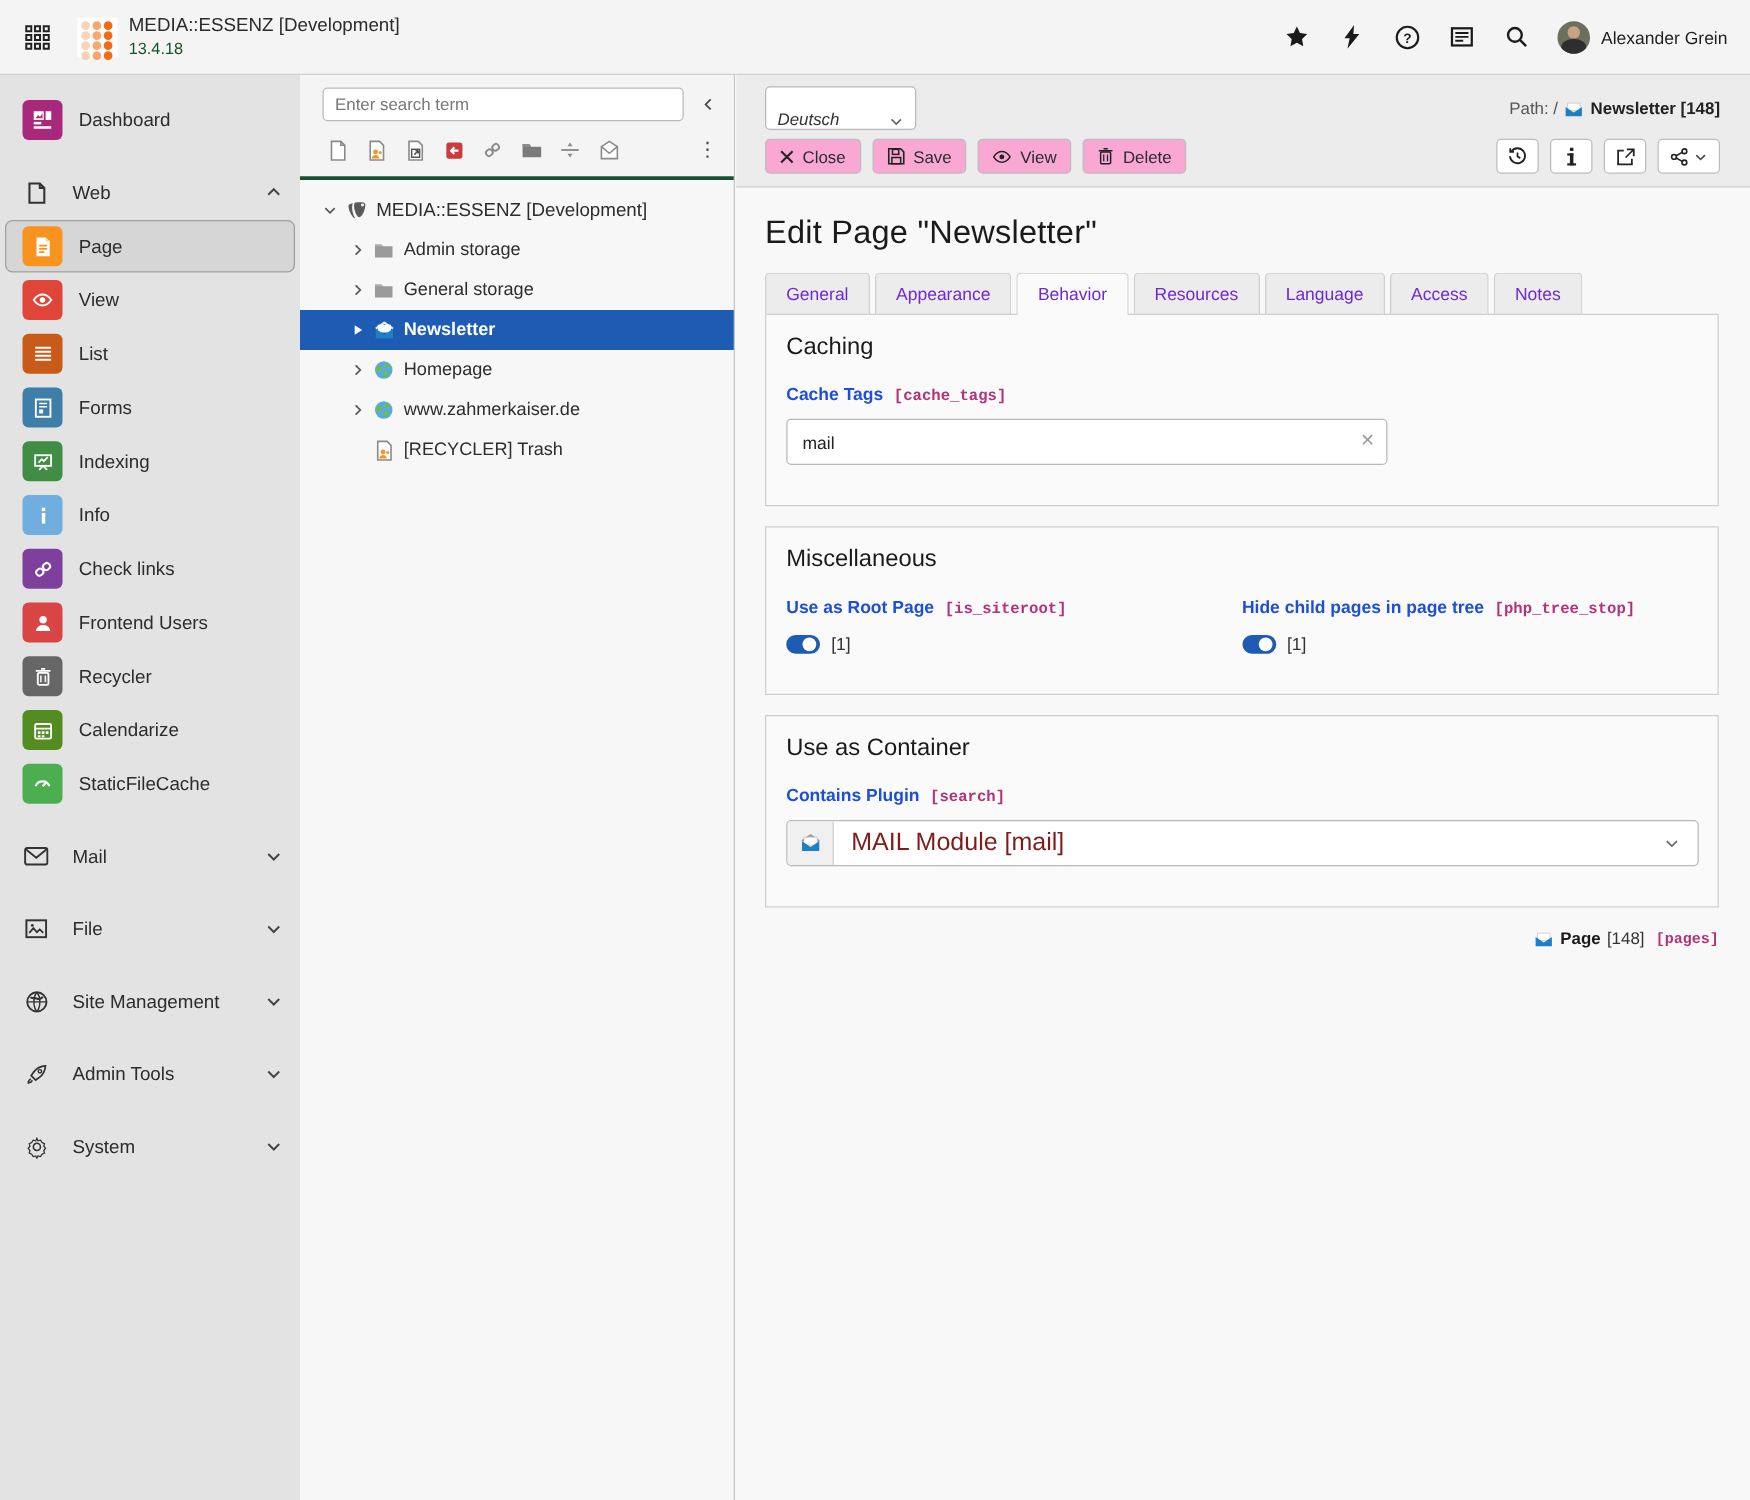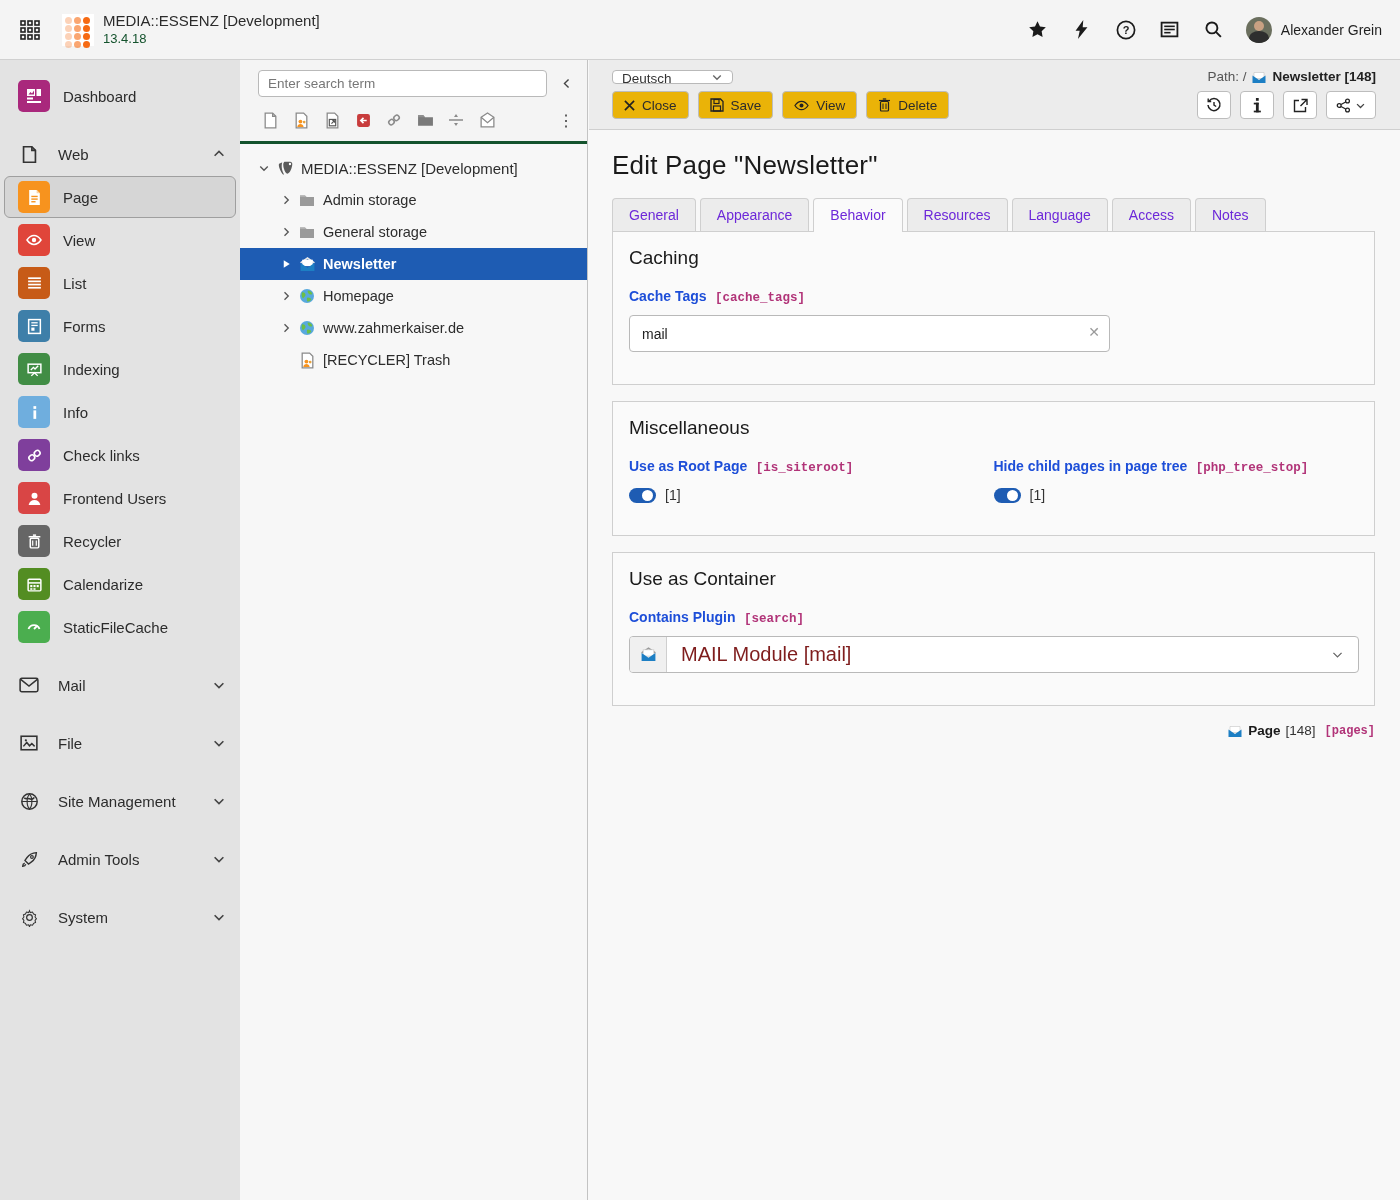--- a/index.html
+++ b/index.html
@@ -53,27 +53,27 @@
   .tree-row { display:flex; align-items:center; height:32px; font-size:14.5px; color:#2d2d2d; cursor:pointer; position:relative; }
   .tree-row .chevbox { width:16px; height:16px; display:flex; align-items:center; justify-content:center; flex:none; }
   .tree-row .nicon { width:18px; height:18px; display:flex; align-items:center; justify-content:center; flex:none; margin:0 7px 0 4px; }
   .tree-row.selected { background:#1e5cb3; color:#fff; font-weight:bold; }
   .ind-0 { padding-left:16px; } .ind-1 { padding-left:38px; }
 
   
   .main { position:absolute; top:60px; left:589px; right:0; bottom:0; background:#f8f8f8; }
   .docheader { background:#ececec; border-bottom:1px solid #cfcfcf; padding:9px 24px 10px 23px; }
   .dh-row1 { display:flex; align-items:center; }
-  .lang-select { width:121px; height:14px; background:#fff; border:1px solid #b9b9b9; border-radius:4px;
-     display:flex; align-items:flex-start; padding:0 9px; font-size:13.5px; cursor:pointer; }
+  .lang-select { width:121px; height:35px; background:#fff; border:1px solid #b9b9b9; border-radius:4px;
+     display:flex; align-items:flex-end; padding:0 9px; font-size:13.5px; cursor:pointer;font-style:italic; }
   .lang-select .cs { margin-left:auto; }
   .dh-path { margin-left:auto; display:flex; align-items:center; gap:5px; font-size:13.5px; color:#555; }
   .dh-path b { color:#222; font-size:13.5px; }
   .dh-row2 { display:flex; align-items:center; margin-top:7px; }
-  .btn { height:28px; background:#eab308; border:1px solid #bdbdbd; border-radius:4px; display:inline-flex;
+  .btn { height:28px; background:#f9a8d4; border:1px solid #bdbdbd; border-radius:4px; display:inline-flex;
      align-items:center; gap:7px; padding:0 11px; font-size:13.5px; color:#2c2c2c; cursor:pointer; margin-right:9px; }
   .icon-btns { margin-left:auto; display:flex; gap:9px; }
   .ibtn { width:34px; height:28px; background:#fff; border:1px solid #bdbdbd; border-radius:4px;
      display:flex; align-items:center; justify-content:center; gap:4px; cursor:pointer; }
   .ibtn.wide { width:50px; }
 
   .content { padding:20px 25px 0 23px; }
   .page-title { font-size:26px; font-weight:500; color:#1a1a1a; letter-spacing:.2px; }
   .tabs { display:flex; gap:4px; margin-top:17px; }
   .tab { padding:8px 16px 9px; font-size:14px; background:#ececec; border:1px solid #cfcfcf;

